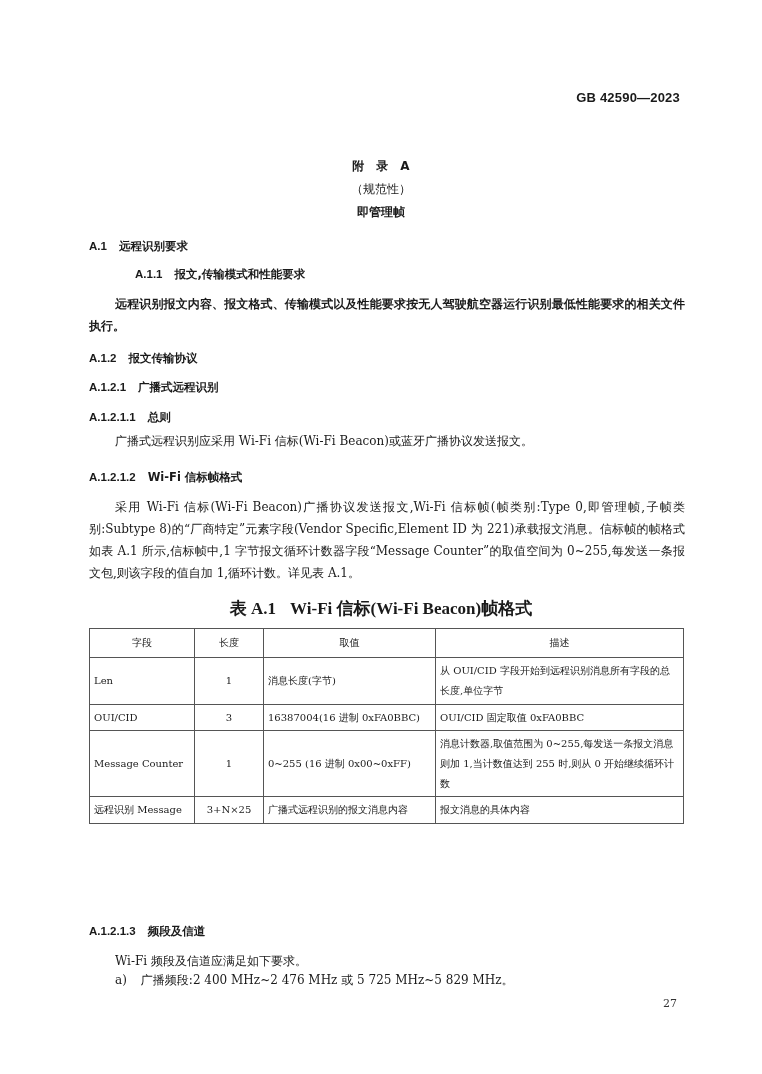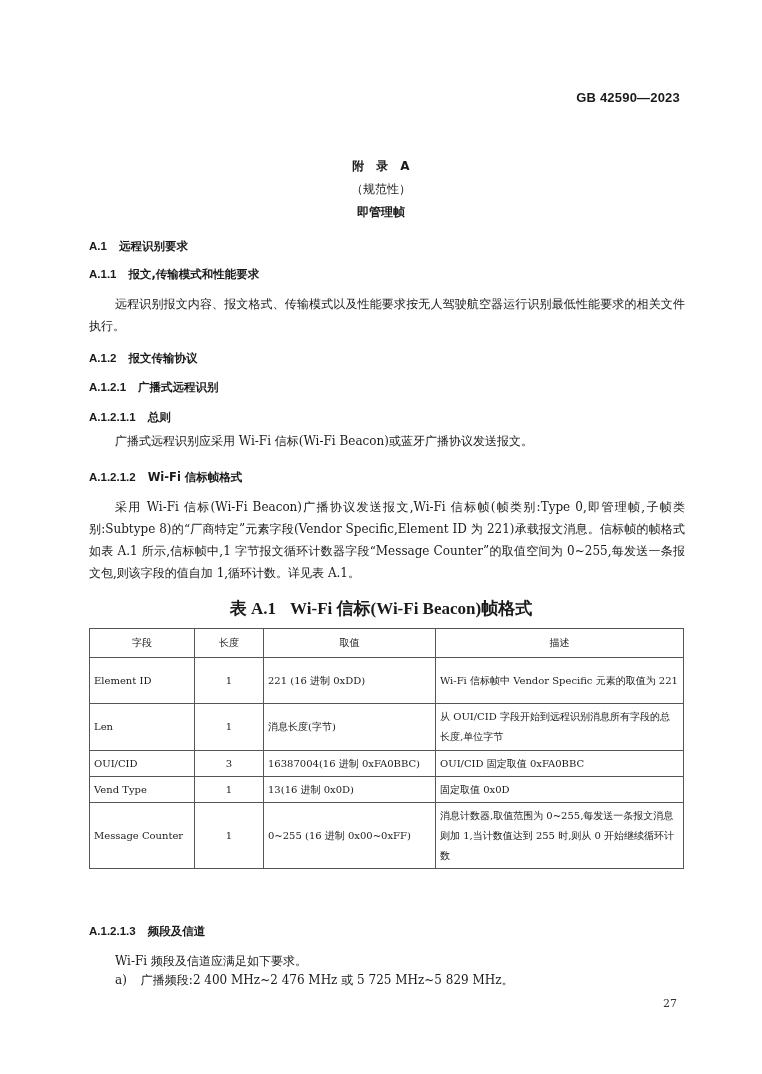--- a/index.html
+++ b/index.html
@@ -33,25 +33,25 @@
 <div class="abs std-no">GB 42590—2023</div>
 
 <div class="abs center bold" style="top:158px;">附　录　A</div>
 <div class="abs center" style="top:181px;">（规范性）</div>
 <div class="abs center bold" style="top:204px;">即管理帧</div>
 
 <div class="abs h" style="top:239px;">
   <span class="num">A.1</span><span>远程识别要求</span>
 </div>
 
-<div class="abs h" style="top:267px;">
+<div class="abs h" style="top:267px;margin-left:46px;">
   <span class="num">A.1.1</span><span>报文,传输模式和性能要求</span>
 </div>
 
-<div class="abs p indent" style="top:293px;">远程识别报文内容、报文格式、传输模式以及性能要求按无人驾驶航空器运行识别最低性能要求的相关文件执行。</div>
+<div class="abs p indent" style="top:293px;font-weight:bold;">远程识别报文内容、报文格式、传输模式以及性能要求按无人驾驶航空器运行识别最低性能要求的相关文件执行。</div>
 
 <div class="abs h" style="top:351px;">
   <span class="num">A.1.2</span><span>报文传输协议</span>
 </div>
 
 <div class="abs h" style="top:380px;">
   <span class="num">A.1.2.1</span><span>广播式远程识别</span>
 </div>
 
 <div class="abs h" style="top:410px;">
@@ -73,49 +73,43 @@
 <table class="frame">
   <thead>
     <tr>
       <th class="c1">字段</th>
       <th class="c2">长度</th>
       <th class="c3">取值</th>
       <th class="c4">描述</th>
     </tr>
   </thead>
   <tbody>
-    <tr style="height:46px;">
-      <td class="c1">Element ID</td>
-      <td class="c2">1</td>
-      <td class="c3">221 (16 进制 0xDD)</td>
-      <td class="c4">Wi-Fi 信标帧中 Vendor Specific 元素的取值为 221</td>
-    </tr>
     <tr style="height:47px;">
       <td class="c1">Len</td>
       <td class="c2">1</td>
       <td class="c3">消息长度(字节)</td>
       <td class="c4">从 OUI/CID 字段开始到远程识别消息所有字段的总长度,单位字节</td>
     </tr>
     <tr style="height:26px;">
       <td class="c1">OUI/CID</td>
       <td class="c2">3</td>
       <td class="c3">16387004(16 进制 0xFA0BBC)</td>
       <td class="c4">OUI/CID 固定取值 0xFA0BBC</td>
     </tr>
-    <tr style="height:26px;">
-      <td class="c1">Vend Type</td>
-      <td class="c2">1</td>
-      <td class="c3">13(16 进制 0x0D)</td>
-      <td class="c4">固定取值 0x0D</td>
-    </tr>
     <tr style="height:66px;">
       <td class="c1">Message Counter</td>
       <td class="c2">1</td>
       <td class="c3">0~255 (16 进制 0x00~0xFF)</td>
       <td class="c4">消息计数器,取值范围为 0~255,每发送一条报文消息则加 1,当计数值达到 255 时,则从 0 开始继续循环计数</td>
+    </tr>
+    <tr style="height:27px;">
+      <td class="c1">远程识别 Message</td>
+      <td class="c2">3+N×25</td>
+      <td class="c3">广播式远程识别的报文消息内容</td>
+      <td class="c4">报文消息的具体内容</td>
     </tr>
   </tbody>
 </table>
 
 <div class="abs h" style="top:924px;">
   <span class="num">A.1.2.1.3</span><span>频段及信道</span>
 </div>
 
 <div class="abs p indent" style="top:950px;">Wi-Fi 频段及信道应满足如下要求。</div>
 

